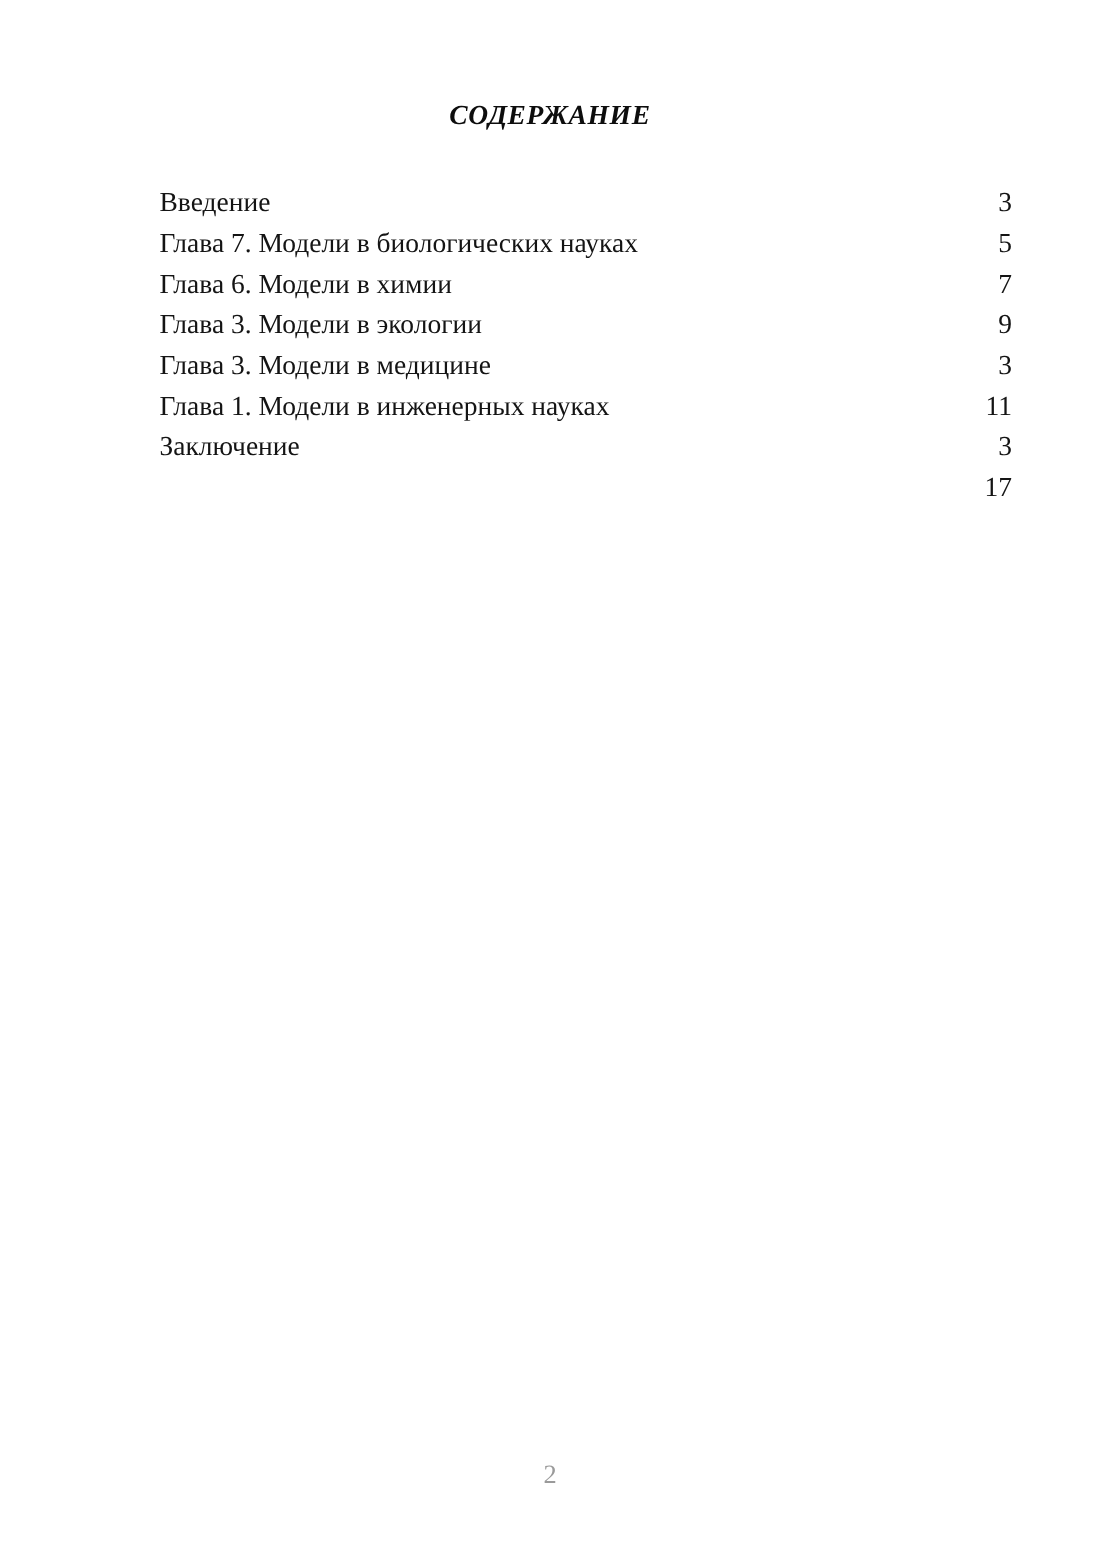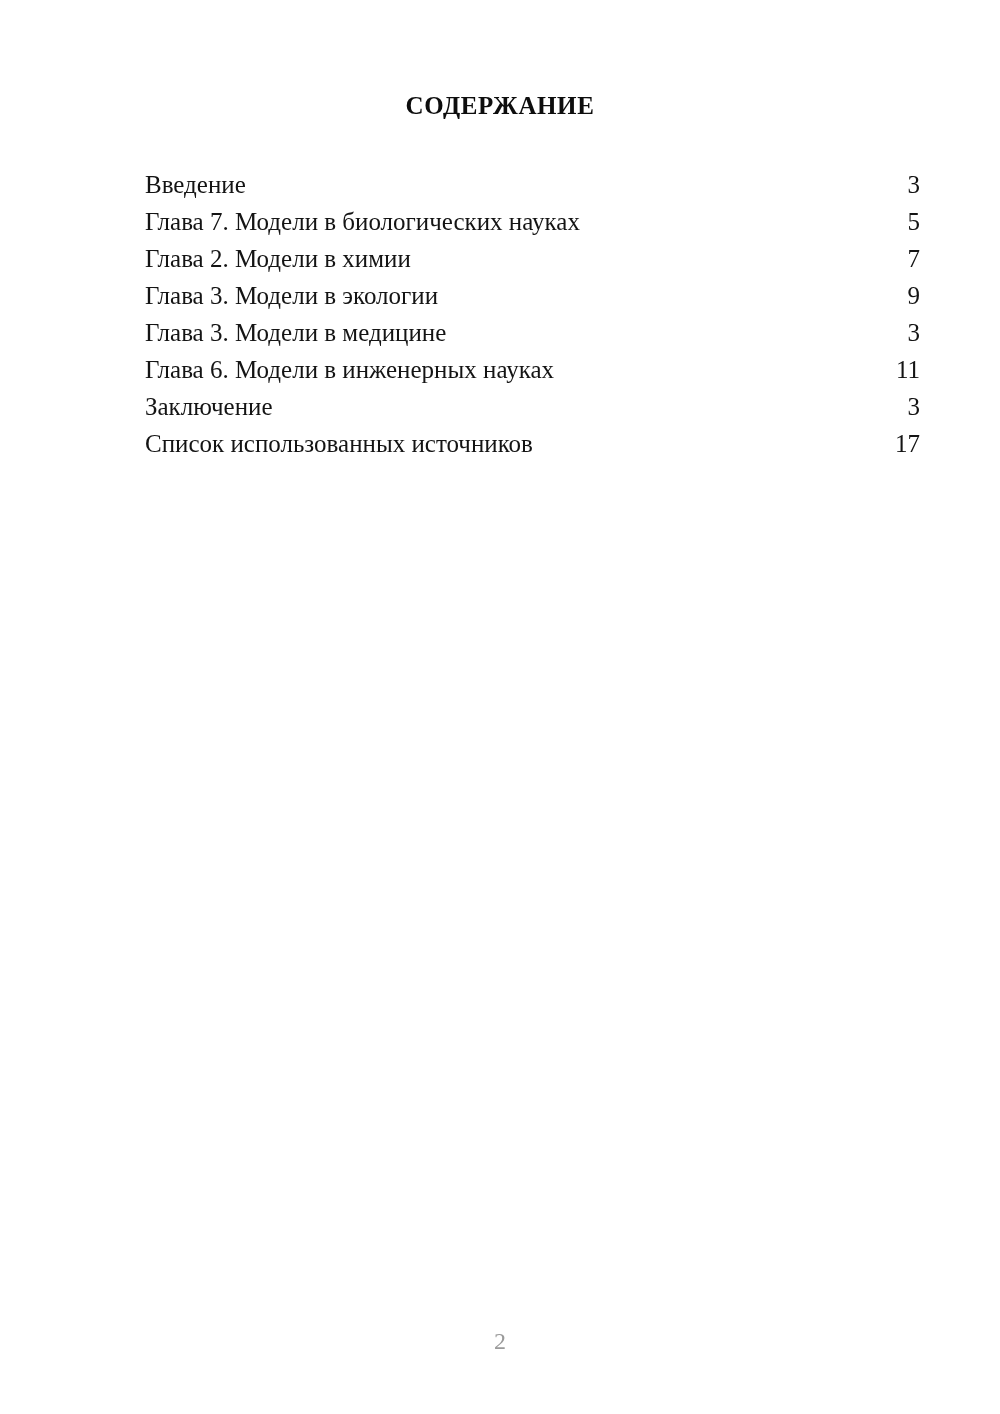--- a/index.html
+++ b/index.html
@@ -26,20 +26,21 @@
     position: absolute;
     top: 92px;
     left: 0;
     width: 1000px;
     text-align: center;
     font-size: 25px;
     font-weight: bold;
     letter-spacing: 0.6px;
     color: #0d0d0d;
     font-family: "Liberation Serif", "DejaVu Serif", serif;
+    font-style: italic;
   }
 
   
   .toc {
     position: absolute;
     top: 166px;
     left: 145px;
     width: 775px;
   }
 
@@ -100,51 +101,50 @@
       <span class="toc-page">3</span>
     </div>
 
     <div class="toc-entry">
       <span class="toc-label">Глава 7. Модели в биологических науках</span>
       <span class="toc-leader"></span>
       <span class="toc-page">5</span>
     </div>
 
     <div class="toc-entry">
-      <span class="toc-label">Глава 2. Модели в химии</span>
+      <span class="toc-label">Глава 6. Модели в химии</span>
       <span class="toc-leader"></span>
       <span class="toc-page">7</span>
     </div>
 
     <div class="toc-entry">
       <span class="toc-label">Глава 3. Модели в экологии</span>
       <span class="toc-leader"></span>
       <span class="toc-page">9</span>
     </div>
 
     <div class="toc-entry">
       <span class="toc-label">Глава 3. Модели в медицине</span>
       <span class="toc-leader"></span>
       <span class="toc-page">3</span>
     </div>
 
     <div class="toc-entry">
-      <span class="toc-label">Глава 6. Модели в инженерных науках</span>
+      <span class="toc-label">Глава 1. Модели в инженерных науках</span>
       <span class="toc-leader"></span>
       <span class="toc-page">11</span>
     </div>
 
     <div class="toc-entry">
       <span class="toc-label">Заключение</span>
       <span class="toc-leader"></span>
       <span class="toc-page">3</span>
     </div>
 
     <div class="toc-entry">
-      <span class="toc-label">Список использованных источников</span>
       <span class="toc-leader"></span>
       <span class="toc-page">17</span>
     </div>
 
   </div>
 
   <div class="page-footer">2</div>
 
 </div>
 

